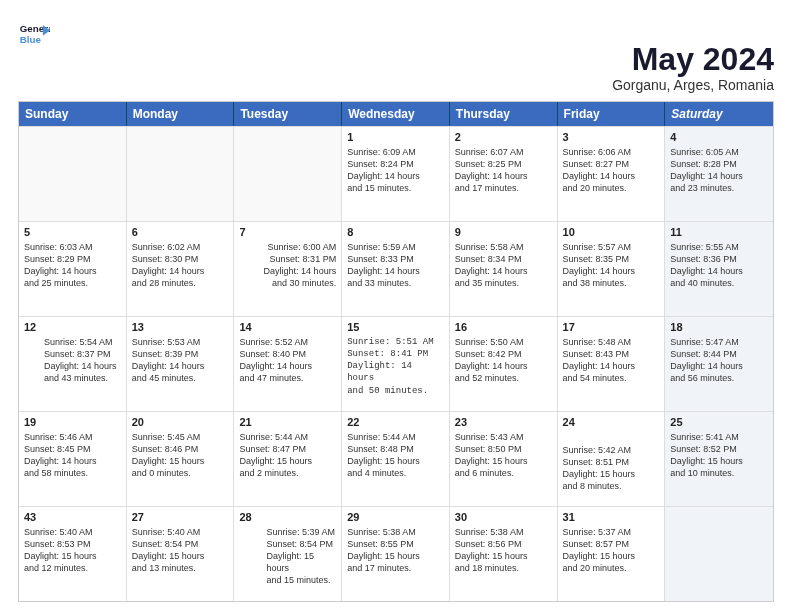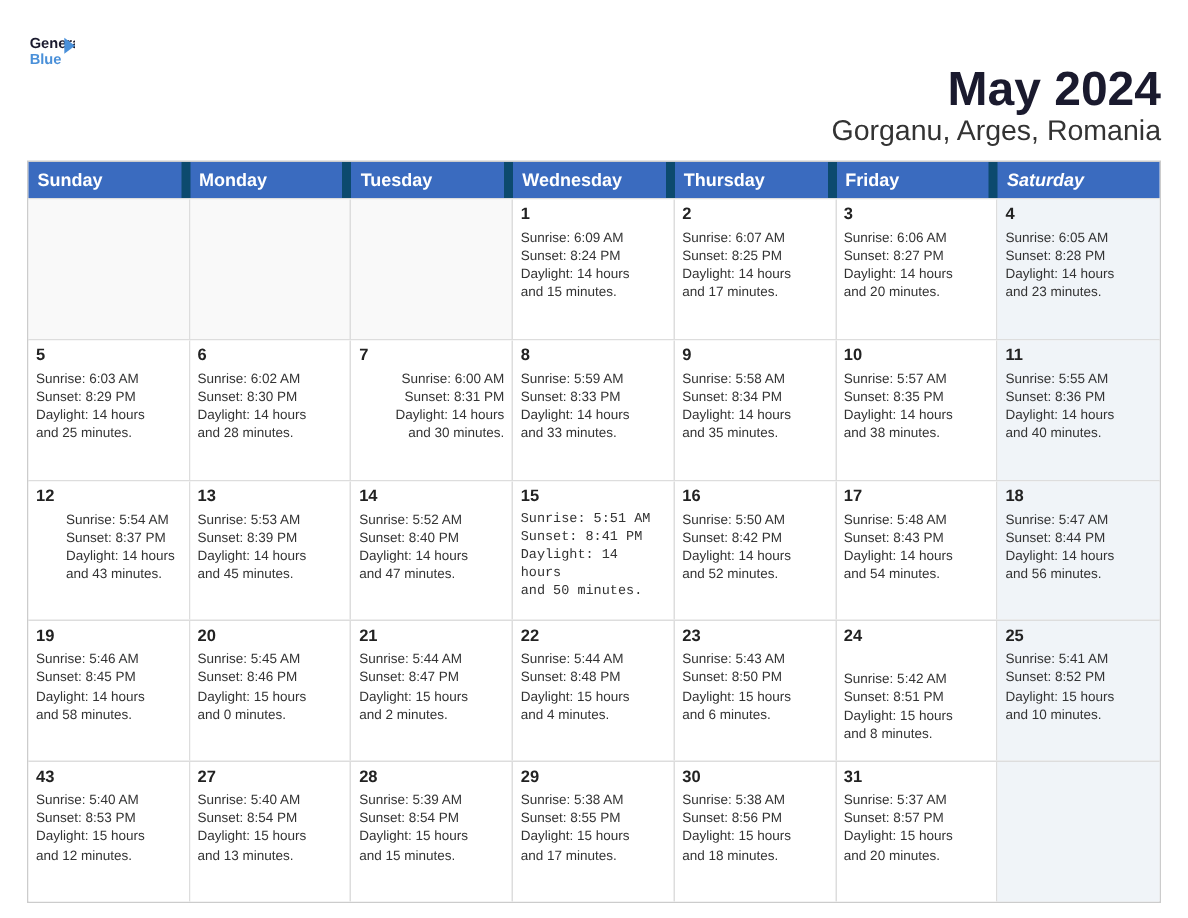--- a/index.html
+++ b/index.html
@@ -36,40 +36,40 @@
       text-align: right;
     }
     .month-title {
       font-size: 32px;
       font-weight: bold;
       color: #1a1a2e;
       line-height: 1.1;
       margin-top: 24px;
     }
     .subtitle {
-      font-size: 19px;
+      font-size: 14px;
       color: #333;
     }
     .calendar {
       flex: 1;
       display: flex;
       flex-direction: column;
       border: 1px solid #ccc;
     }
     .cal-header-row {
       display: grid;
       grid-template-columns: repeat(7, 1fr);
       background: #3a6bbf;
     }
     .cal-header-cell {
       color: #fff;
       font-size: 12px;
       font-weight: bold;
       padding: 5px 6px;
-      border-right: 6px solid #0c4a6e;
+      border-right: 1px solid #0c4a6e;
       text-align: left;
     }
     .cal-header-cell:last-child { border-right: none; font-style: italic; }
     .cal-body {
       flex: 1;
       display: flex;
       flex-direction: column;
     }
     .cal-row {
       display: grid;
@@ -328,21 +328,21 @@
           </div>
           <div class="cal-cell">
             <div class="day-num">27</div>
             <div class="cell-text" style="white-space: pre-line;">Sunrise: 5:40 AM
 Sunset: 8:54 PM
 Daylight: 15 hours
 and 13 minutes.</div>
           </div>
           <div class="cal-cell">
             <div class="day-num">28</div>
-            <div class="cell-text" style="white-space: pre-line;">Sunrise: 5:39 AM
+            <div class="cell-text" style="white-space: pre-line; margin-left: 27px;">Sunrise: 5:39 AM
 Sunset: 8:54 PM
 Daylight: 15 hours
 and 15 minutes.</div>
           </div>
           <div class="cal-cell">
             <div class="day-num">29</div>
             <div class="cell-text" style="white-space: pre-line;">Sunrise: 5:38 AM
 Sunset: 8:55 PM
 Daylight: 15 hours
 and 17 minutes.</div>

